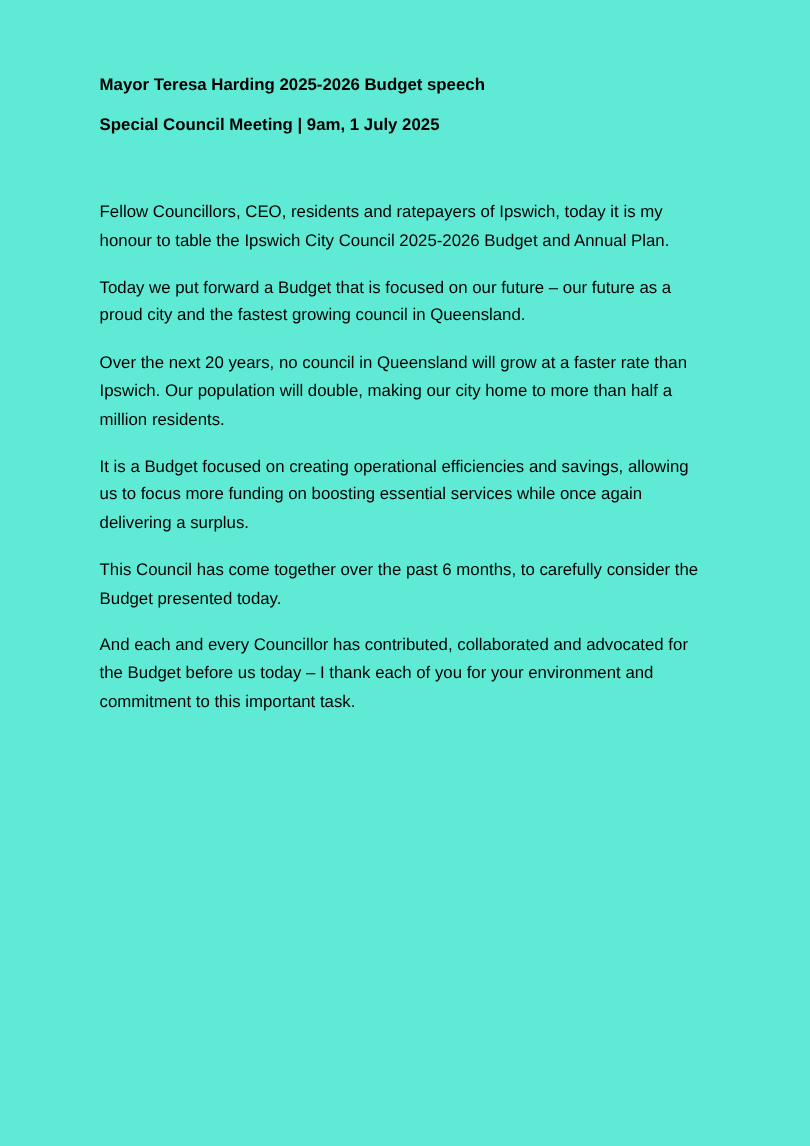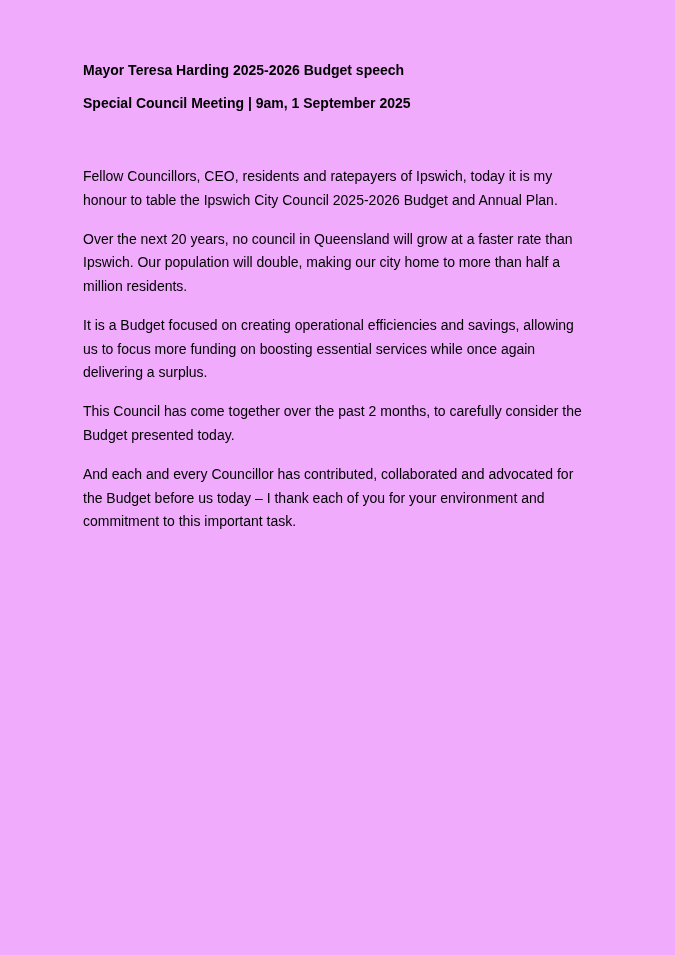--- a/index.html
+++ b/index.html
@@ -11,21 +11,21 @@
     width: 675px;
     height: 955px;
     font-family: "Liberation Sans", "DejaVu Sans", sans-serif;
     color: #000000;
     overflow: hidden;
   }
   .page {
     box-sizing: border-box;
     width: 675px;
     height: 955px;
-    background: #f0abfc;
+    background: #5eead4;
     padding: 59px 0 0 83px;
   }
   .doc {
     width: 500px;
     font-size: 14px;
     line-height: 23.4px;
   }
   .heading {
     font-weight: bold;
     margin: 0 0 10px 0;
@@ -37,23 +37,24 @@
   .para {
     margin: 16px 0 10px 0;
   }
 </style>
 </head>
 <body style="color: rgb(0, 0, 0); background: rgb(255, 255, 255);">
 
 <div class="page">
   <div class="doc">
     <p class="heading">Mayor Teresa Harding 2025-2026 Budget speech</p>
-    <p class="heading">Special Council Meeting | 9am, 1 September 2025</p>
+    <p class="heading">Special Council Meeting | 9am, 1 July 2025</p>
     <div class="blank-line"></div>
     <div>
         <p class="para">Fellow Councillors, CEO, residents and ratepayers of Ipswich, today it is my honour to table the Ipswich City Council 2025-2026 Budget and Annual Plan.</p>
+        <p class="para">Today we put forward a Budget that is focused on our future – our future as a proud city and the fastest growing council in Queensland.</p>
         <p class="para">Over the next 20 years, no council in Queensland will grow at a faster rate than Ipswich. Our population will double, making our city home to more than half a million residents.</p>
         <p class="para">It is a Budget focused on creating operational efficiencies and savings, allowing us to focus more funding on boosting essential services while once again delivering a surplus.</p>
-        <p class="para">This Council has come together over the past 2 months, to carefully consider the Budget presented today.</p>
+        <p class="para">This Council has come together over the past 6 months, to carefully consider the Budget presented today.</p>
         <p class="para">And each and every Councillor has contributed, collaborated and advocated for the Budget before us today – I thank each of you for your environment and commitment to this important task.</p>
       </div>
   </div>
 </div>
 
 </body></html>

